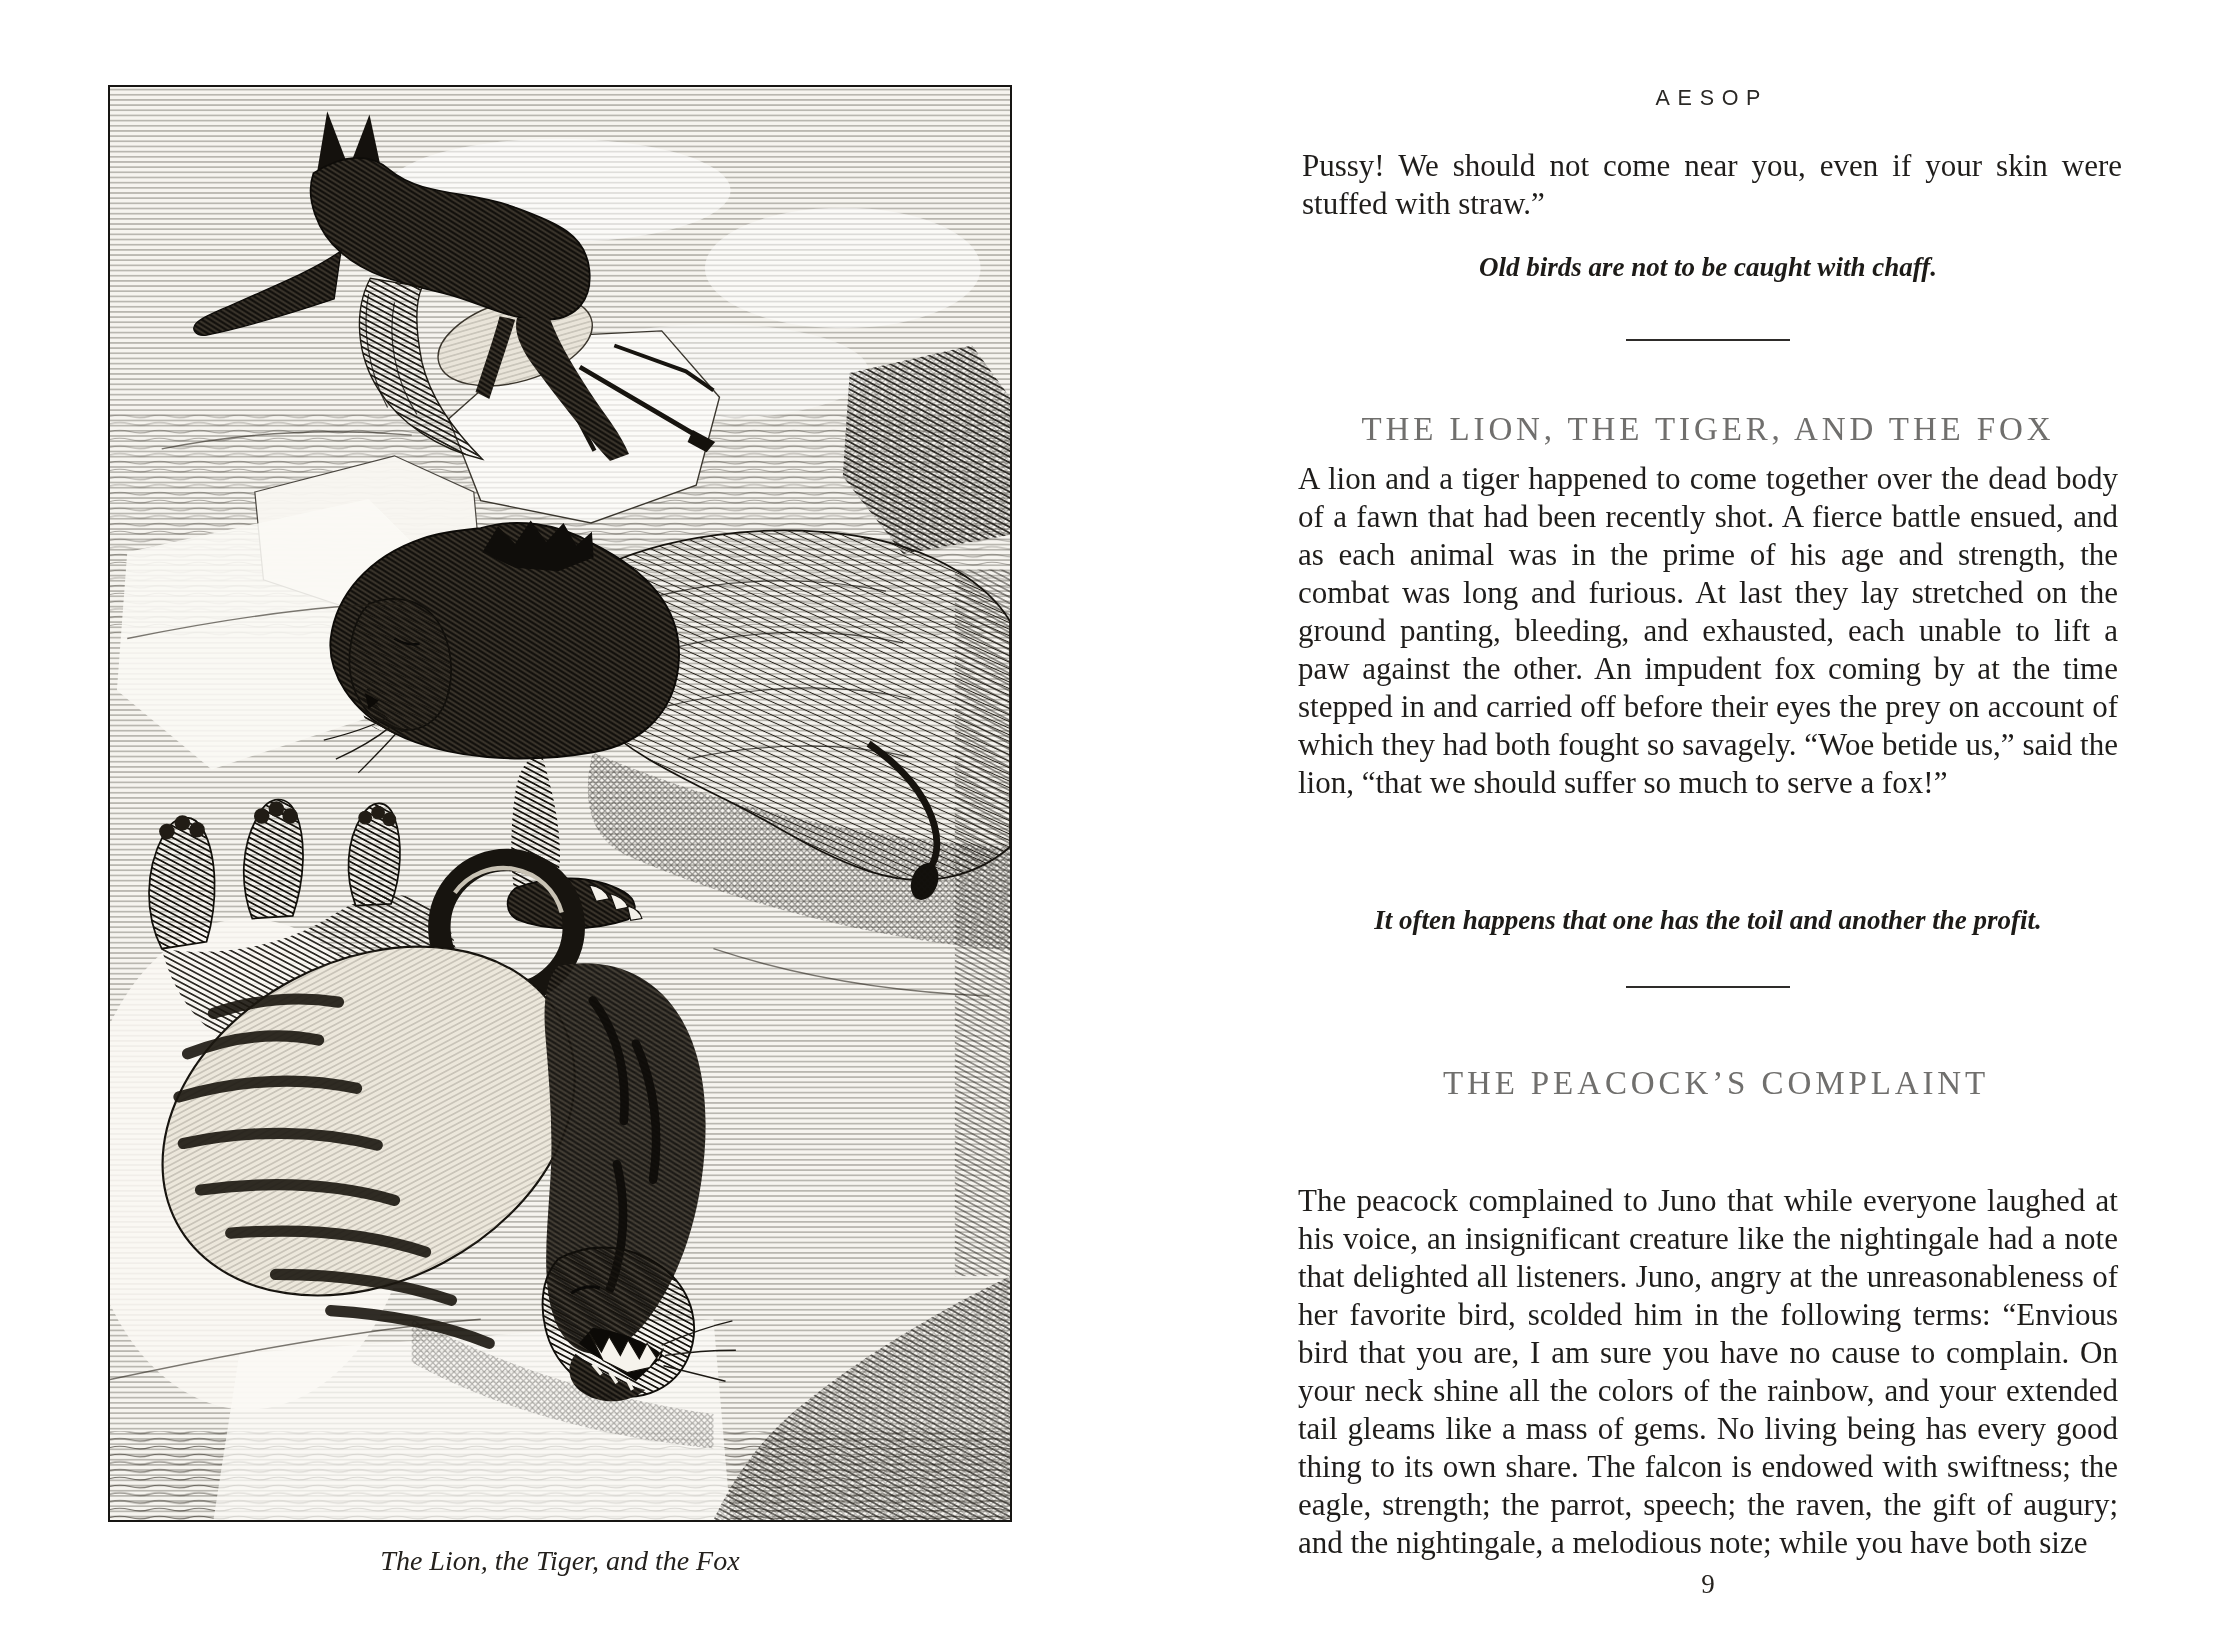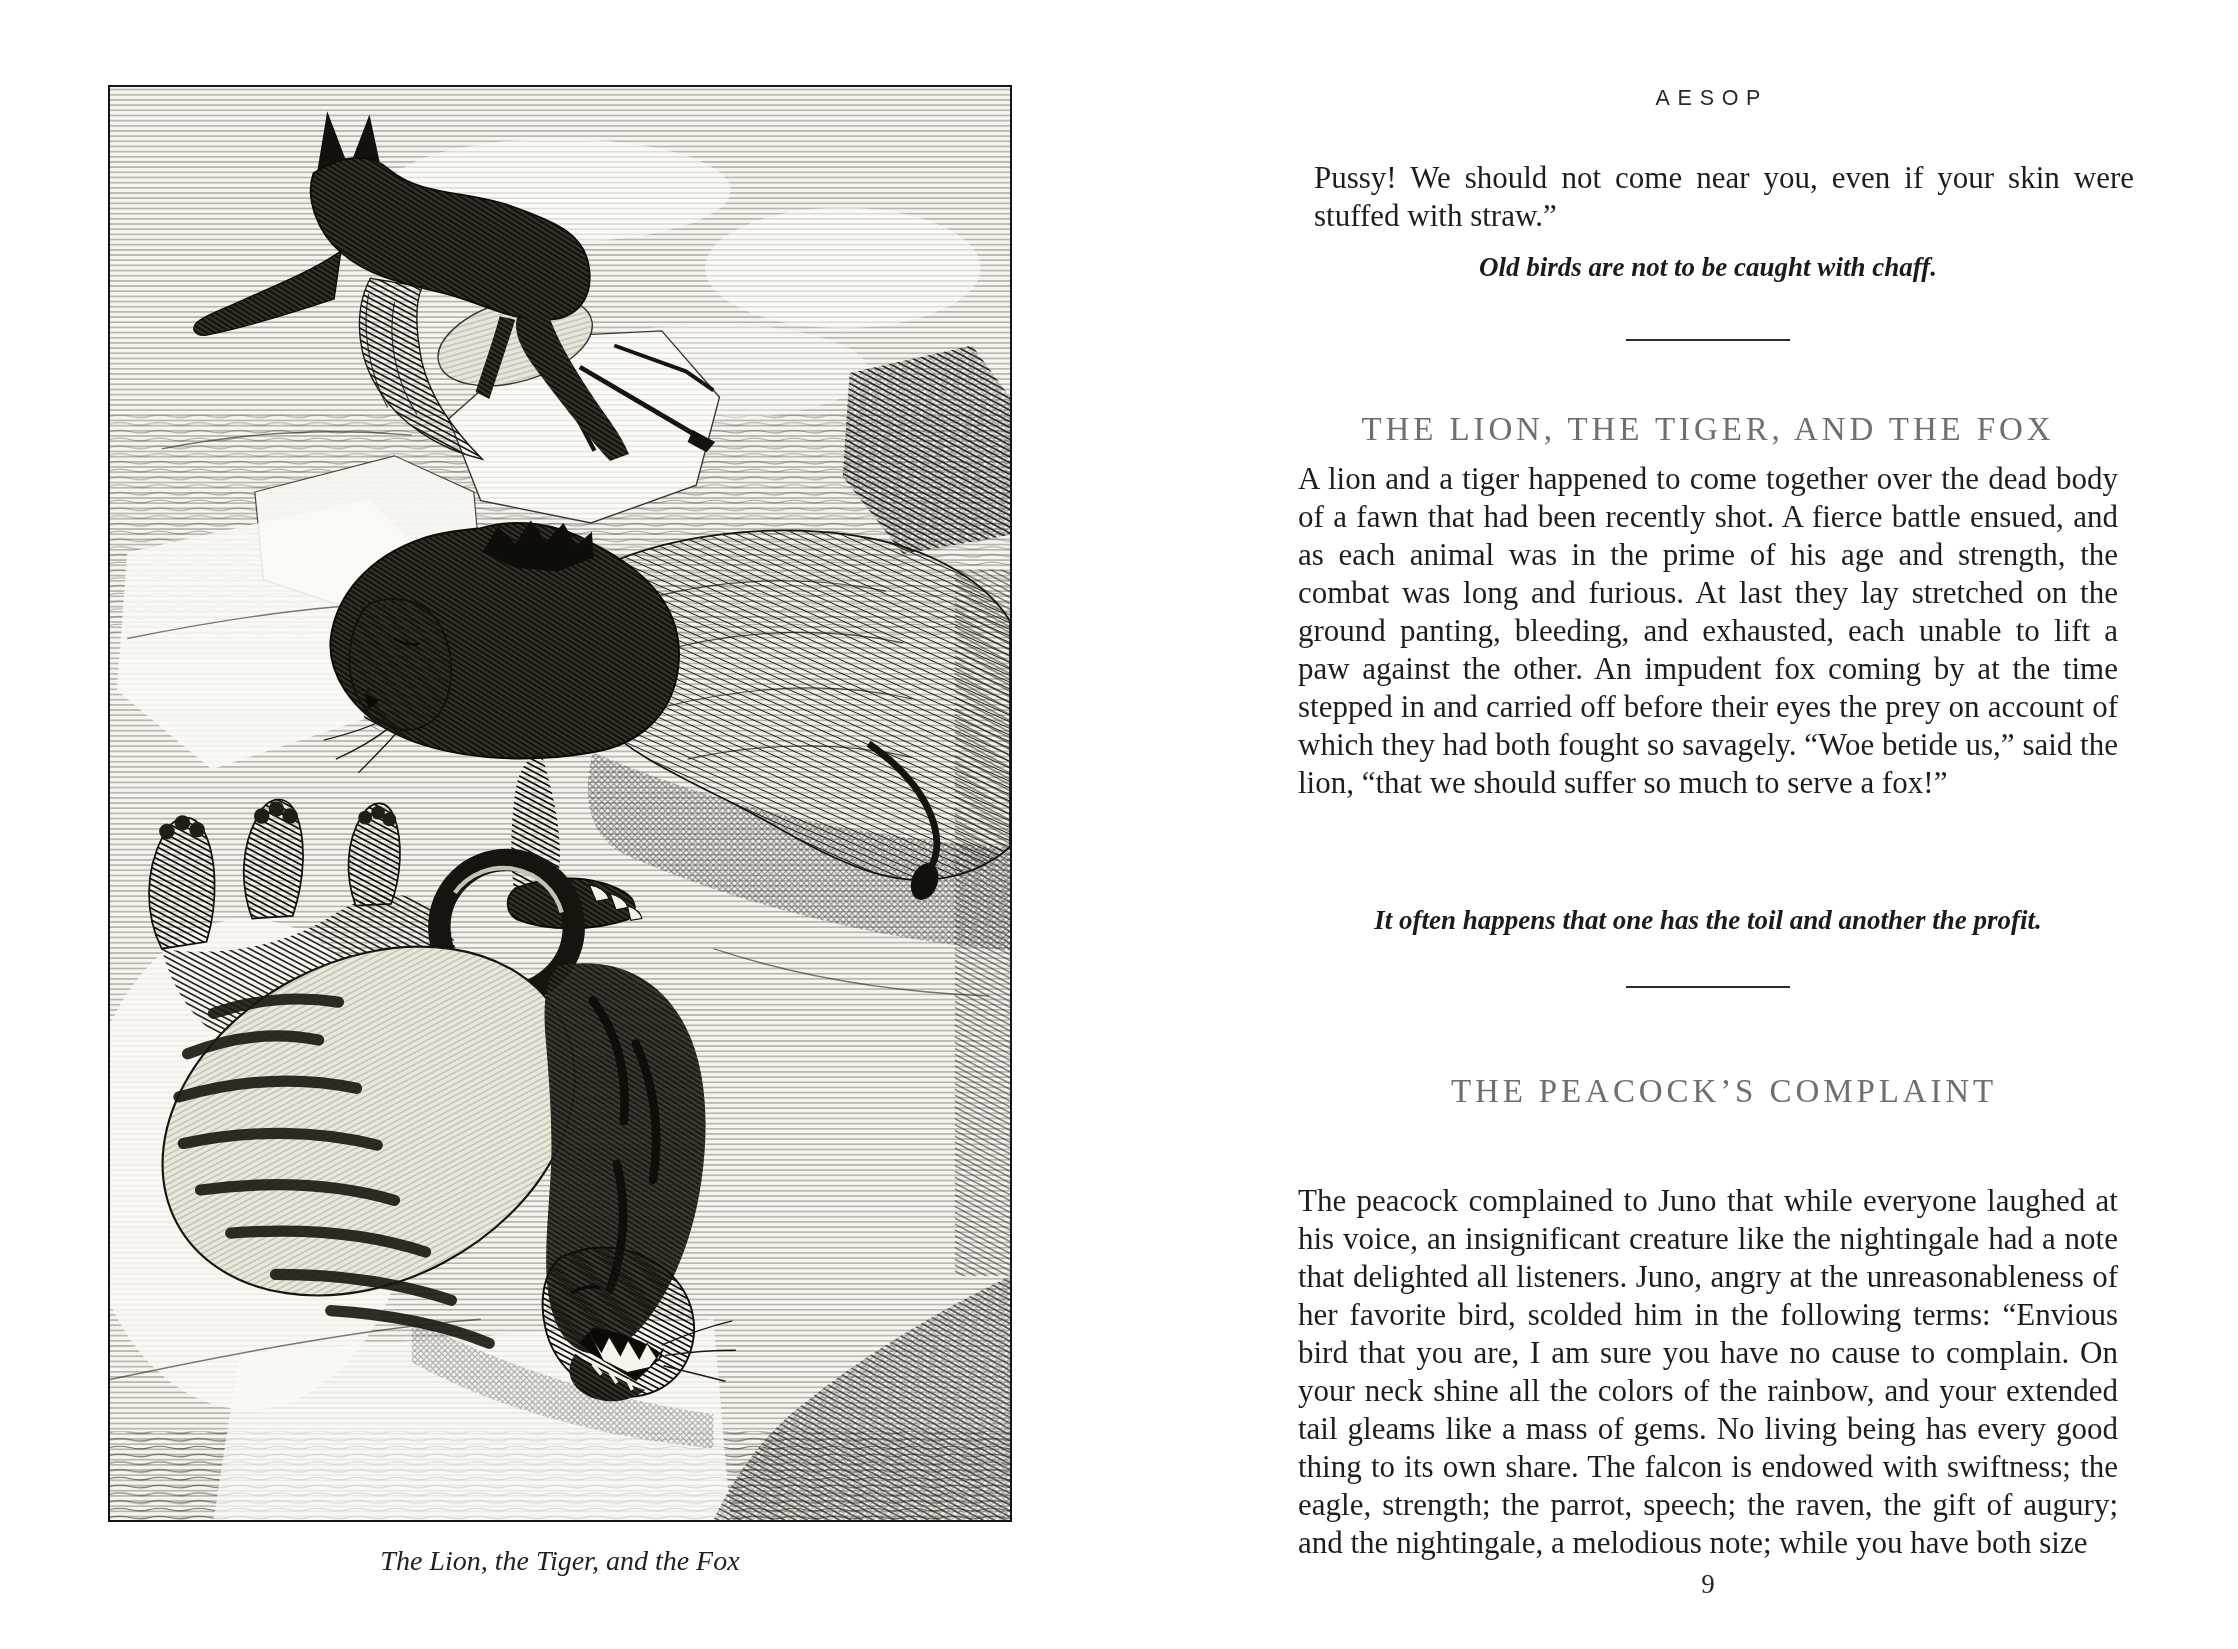--- a/index.html
+++ b/index.html
@@ -209,35 +209,35 @@
       </g>
     </svg>
   </figure>
 
   <figcaption class="illustration-caption">The Lion, the Tiger, and the Fox</figcaption>
 
   <div class="right-page">
 
     <div class="running-header">AESOP</div>
 
-    <p class="body-par par-continuation" style="margin:16px">Pussy! We should not come near you, even if your skin were stuffed with straw.”</p>
+    <p class="body-par par-continuation" style="margin:4px">Pussy! We should not come near you, even if your skin were stuffed with straw.”</p>
 
     <div class="moral moral-1">Old birds are not to be caught with chaff.</div>
 
     <div class="rule rule-1"></div>
 
     <h2 class="story-heading heading-1" style="margin:0">THE LION, THE TIGER, AND THE FOX</h2>
 
     <p class="body-par par-story-1" style="margin:0">A lion and a tiger happened to come together over the dead body of a fawn that had been recently shot. A fierce battle ensued, and as each animal was in the prime of his age and strength, the combat was long and furious. At last they lay stretched on the ground panting, bleeding, and exhausted, each unable to lift a paw against the other. An impudent fox coming by at the time stepped in and carried off before their eyes the prey on account of which they had both fought so savagely. “Woe betide us,” said the lion, “that we should suffer so much to serve a fox!”</p>
 
     <div class="moral moral-2">It often happens that one has the toil and another the profit.</div>
 
     <div class="rule rule-2"></div>
 
-    <h2 class="story-heading heading-2" style="margin:16px">THE PEACOCK’S COMPLAINT</h2>
+    <h2 class="story-heading heading-2" style="margin:8px">THE PEACOCK’S COMPLAINT</h2>
 
     <p class="body-par par-story-2" style="margin:0">The peacock complained to Juno that while everyone laughed at his voice, an insignificant creature like the nightingale had a note that delighted all listeners. Juno, angry at the unreasonableness of her favorite bird, scolded him in the following terms: “Envious bird that you are, I am sure you have no cause to complain. On your neck shine all the colors of the rainbow, and your extended tail gleams like a mass of gems. No living being has every good thing to its own share. The falcon is endowed with swiftness; the eagle, strength; the parrot, speech; the raven, the gift of augury; and the nightingale, a melodious note; while you have both size</p>
 
     <div class="page-number">9</div>
 
   </div>
 </div>
 
 
 </body></html>

